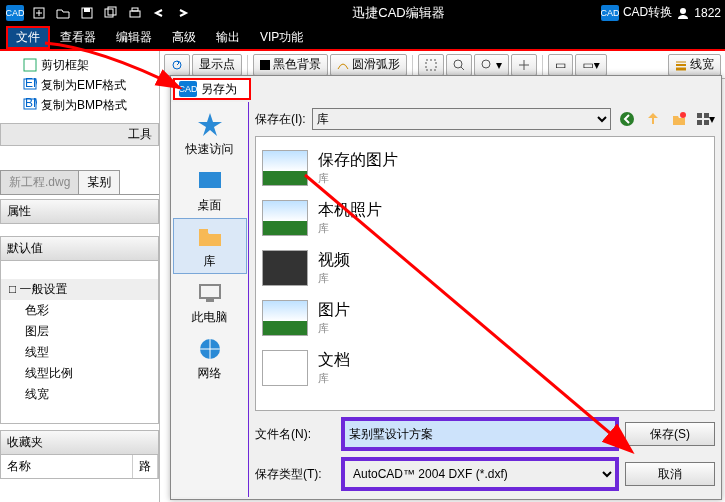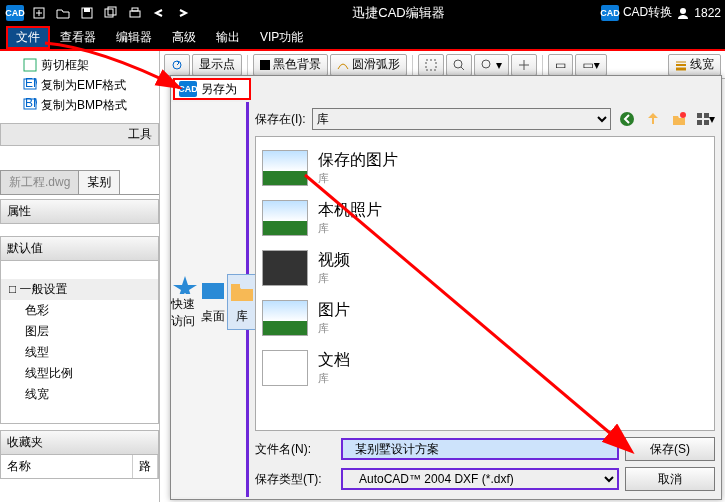--- a/index.html
+++ b/index.html
@@ -27,41 +27,41 @@
 .fav-head{background:linear-gradient(#f8f8f8,#dcdcdc);border:1px solid #b8b8b8;padding:3px 6px;margin-top:6px}
 .fav-cols{display:flex;border:1px solid #b8b8b8;border-top:none}
 .fav-cols span{padding:3px 6px;border-right:1px solid #ccc}
 .rightarea{flex:1;position:relative;background:#fff}
 .toolbar2{height:28px;border-bottom:1px solid #b8b8b8;display:flex;align-items:center;padding:0 4px;gap:2px}
 .toolbar2 .tb2btn{height:22px;padding:0 6px;border:1px solid #aaa;border-radius:2px;background:linear-gradient(#fdfdfd,#e6e6e6);display:flex;align-items:center;gap:3px;cursor:pointer}
 .toolbar2 .sep{width:1px;height:20px;background:#ccc;margin:0 3px}
 .dialog{position:absolute;left:170px;top:75px;width:552px;height:425px;background:#f0f0f0;border:1px solid #888;box-shadow:0 0 6px rgba(0,0,0,.3)}
 .dlg-title{height:22px;background:#fff;border:2px solid red;display:flex;align-items:center;gap:4px;padding:0 4px;width:78px;margin:2px}
 .dlg-body{display:flex;height:calc(100% - 28px)}
-.places{width:78px;background:#f4f4f4;border-right:3px solid #6d28d9;display:flex;flex-direction:row;align-items:center;padding-top:4px}
+.places{width:78px;background:#f4f4f4;border-right:1px solid #6d28d9;display:flex;flex-direction:column;align-items:center;padding-top:4px}
 .place{width:74px;height:56px;display:flex;flex-direction:column;align-items:center;justify-content:center;gap:2px;cursor:pointer;font-size:11px}
 .place.sel{background:#dbe8f7;border:1px solid #7aa7d8}
 .main{flex:1;display:flex;flex-direction:column}
 .pathrow{display:flex;align-items:center;padding:6px;gap:6px}
 .pathrow select{flex:1;height:22px;border:1px solid #7a7a7a}
 .pathrow .nbtn{width:20px;height:20px;cursor:pointer;display:flex;align-items:center;justify-content:center}
 .filelist{flex:1;background:#fff;border:1px solid #aaa;margin:0 6px;overflow:auto;padding:6px}
 .fitem{display:flex;align-items:center;gap:10px;height:50px;cursor:pointer}
 .fitem .thumb{width:46px;height:36px;border:1px solid #aaa;background:linear-gradient(#bfe1ff,#fff 60%,#2a7e2a 60%)}
 .fitem .thumb.vid{background:#333}
 .fitem .thumb.doc{background:#fff}
 .fitem .meta .t1{font-size:16px}
 .fitem .meta .t2{font-size:11px;color:#888}
 .bottom{padding:6px;display:grid;grid-template-columns:80px 1fr 90px;gap:6px;align-items:center}
-.bottom input,.bottom select{height:22px;border:2px solid #6d28d9;padding:0 12px;width:100%}
+.bottom input,.bottom select{height:34px;border:4px solid #6d28d9;padding:0 4px;width:100%}
 .bottom input{background:#cde3fb}
 .bottom button{height:24px;border:1px solid #7a7a7a;background:linear-gradient(#fdfdfd,#e0e0e0);cursor:pointer}
 .arrow1{position:absolute;pointer-events:none;z-index:50}
 svg{display:block}
-.cad-badge{width:18px;height:16px;background:#0a7bd8;color:#fff;font-size:9px;font-weight:bold;display:flex;align-items:center;justify-content:center;border-radius:2px}
+.cad-badge{width:18px;height:16px;background:#0a7bd8;color:#fff;font-size:9px;font-weight:normal;display:flex;align-items:center;justify-content:center;border-radius:2px}
 </style>
 </head>
 <body>
 
 <div class="titlebar">
   <div class="tbtn">
       <span class="cad-badge">CAD</span>
     </div>
   <div class="tbtn">
       <svg width="14" height="14">

